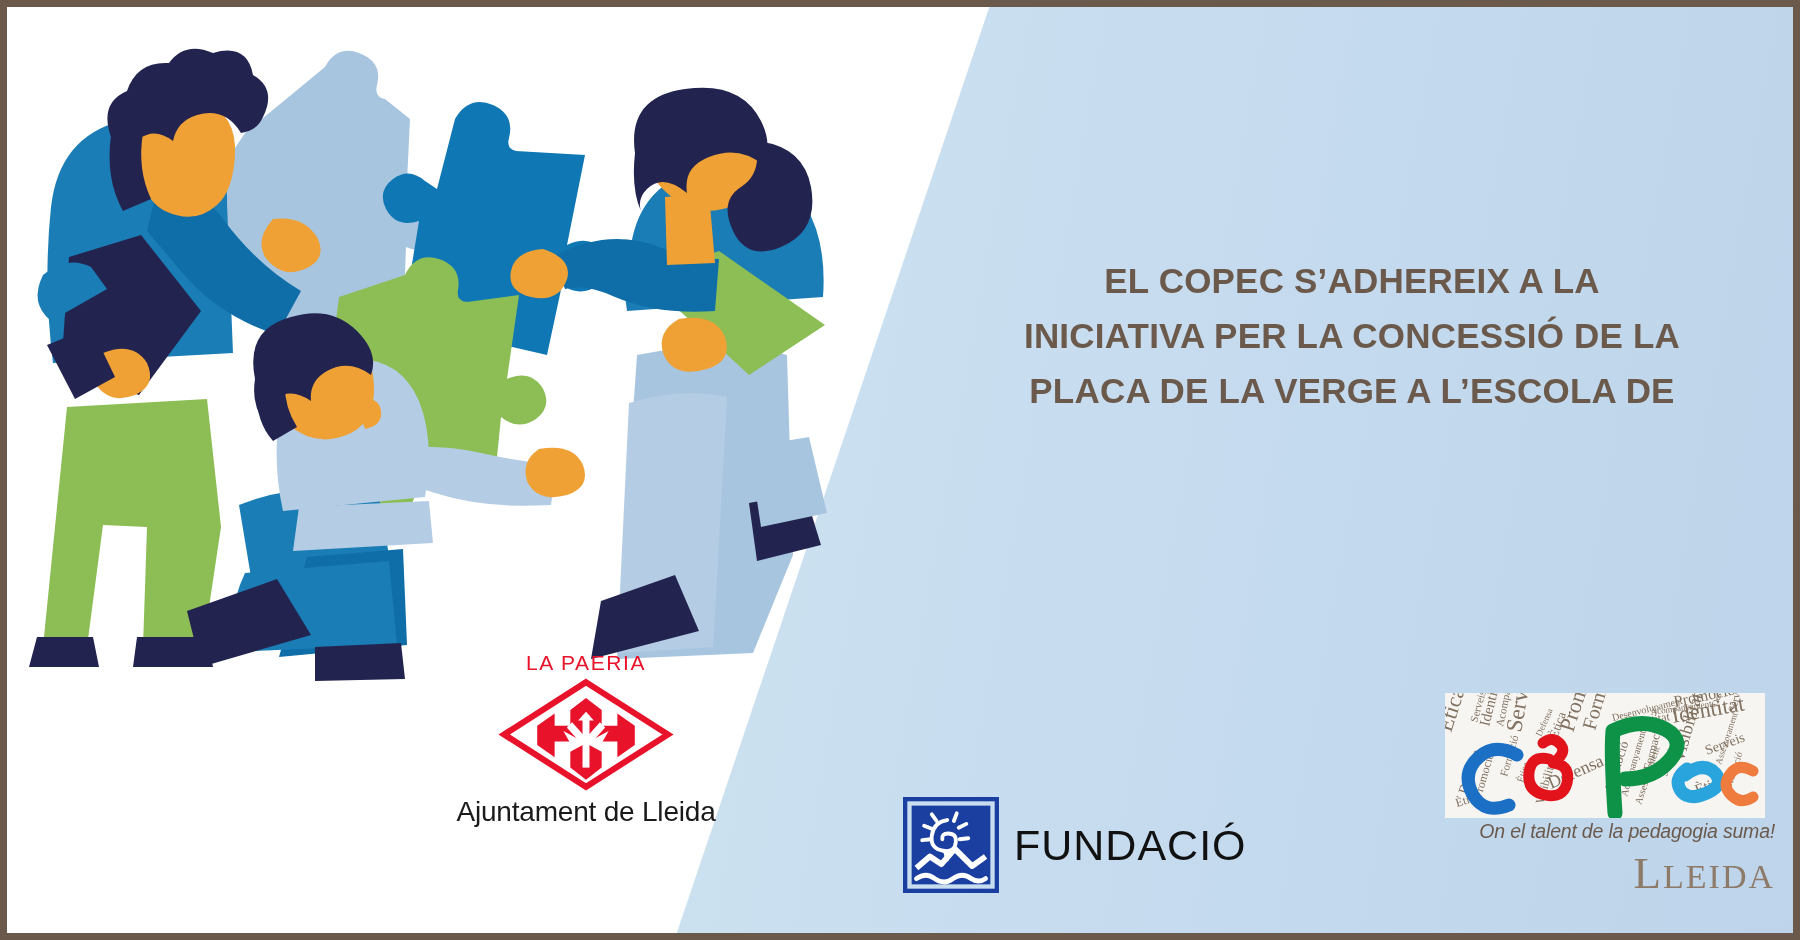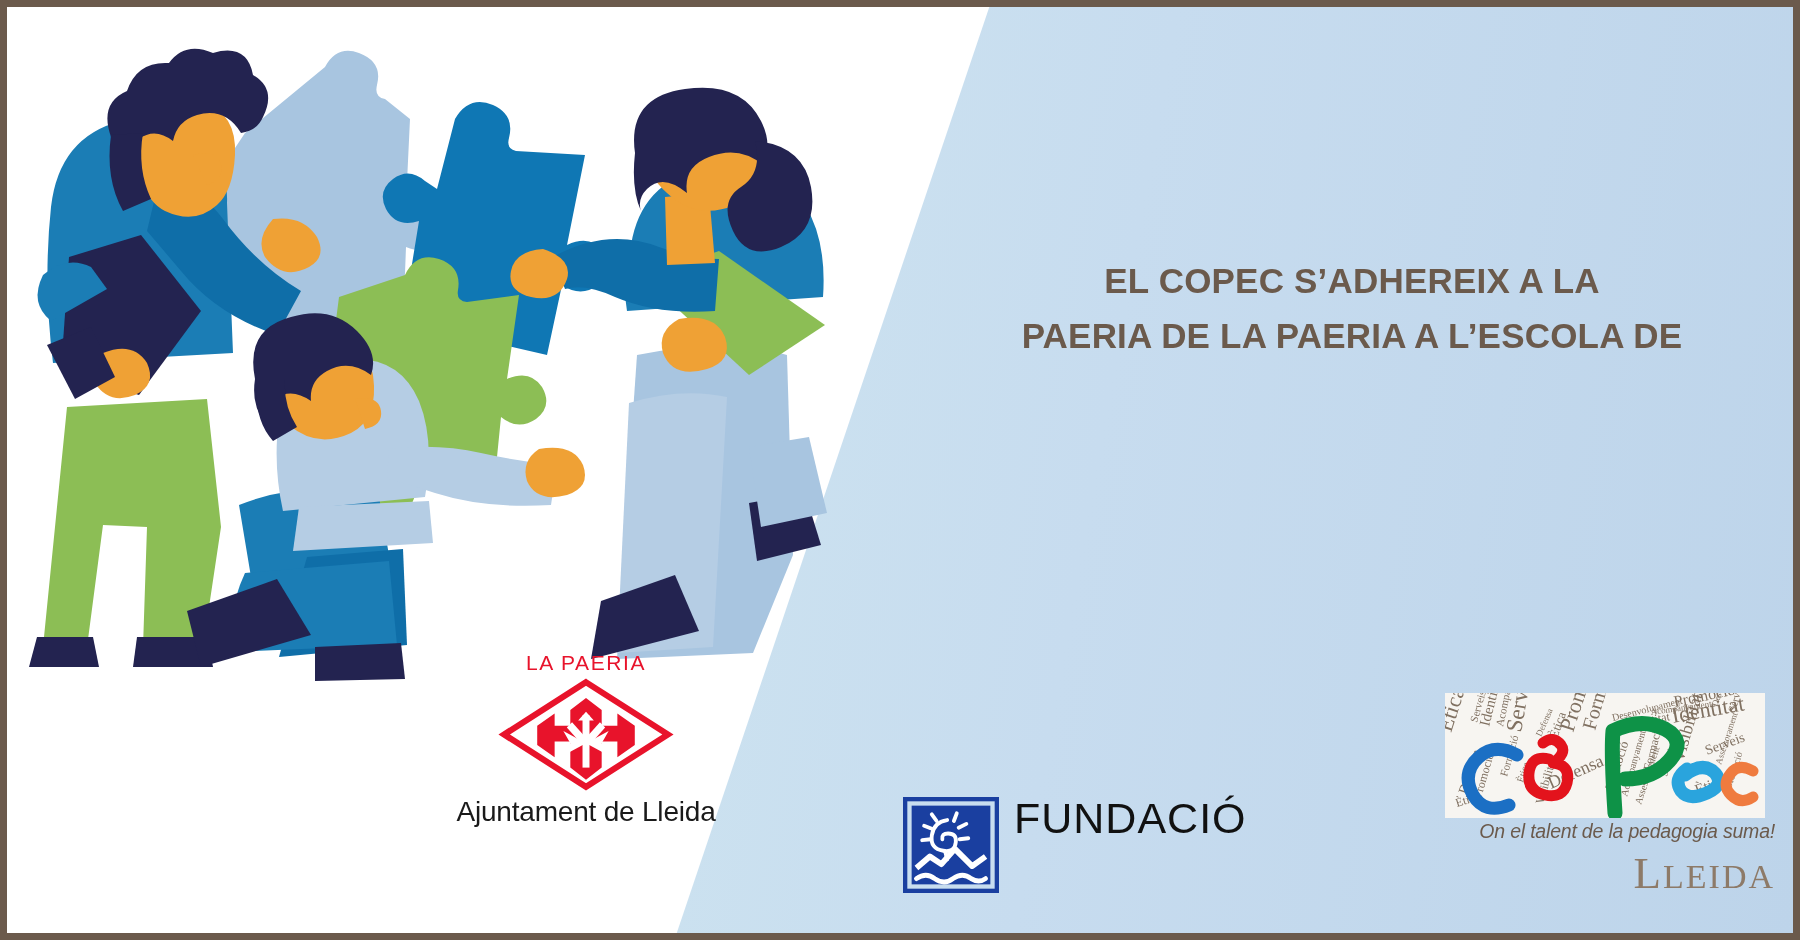--- a/index.html
+++ b/index.html
@@ -51,21 +51,21 @@
   }
   .paeria-mark{ width:100%; height:115px; margin-top:4px; }
   .paeria-name{
     font-size:28px; font-weight:normal; color:#1a1a1a;
     letter-spacing:-0.2px; margin-top:0;
   }
 
   
   .fvb{
     position:absolute; left:896px; top:790px;
-    display:flex; gap:15px;
+    display:flex; align-items:center; gap:15px;
   }
   .fvb-mark{ width:96px; height:96px; flex:0 0 auto; }
   .fvb-text{ line-height:1; }
   .fvb-l1{ font-size:43px; color:#111; letter-spacing:1px; font-weight:400; }
   .fvb-l2{ font-size:43px; color:#111; letter-spacing:0.5px; font-weight:bold; margin-top:2px; }
 
   
   .copec{
     position:absolute; left:1438px; top:686px; width:330px;
   }
@@ -217,21 +217,22 @@
       <path fill="#232350" d="
         M628 146 q -8 -56 50 -64 q 56 -8 76 32 q 12 24 2 44
         q -24 -20 -54 -8 q -26 10 -22 36 q -24 -20 -40 -4 q -10 10 -6 22 q -10 -22 -6 -58 Z"></path>
 
       <path fill="#232350" d="M748 134 q 48 4 56 46 q 8 44 -30 60 q -34 14 -48 -16 q -14 -30 8 -44 q 22 -14 14 -46 Z"></path>
     </g>
   </svg>
 
   <div class="headline">
     <span class="ln">EL COPEC S’ADHEREIX A LA</span>
-    <span class="ln">PAERIA DE LA PAERIA A L’ESCOLA DE</span>
+    <span class="ln">INICIATIVA PER LA CONCESSIÓ DE LA</span>
+    <span class="ln">PLACA DE LA VERGE A L’ESCOLA DE</span>
   </div>
 
   <div class="paeria">
     <div class="paeria-word">LA PAERIA</div>
     <svg class="paeria-mark" viewBox="0 0 200 132">
 
       <path fill="none" stroke="#e8132b" stroke-width="7" d="M100 6 L194 66 L100 126 L6 66 Z"></path>
 
       <path fill="#e8132b" d="
         M100 24 L118 38 L118 56 L136 56 L136 42 L156 56 L156 78 L136 92 L136 74

